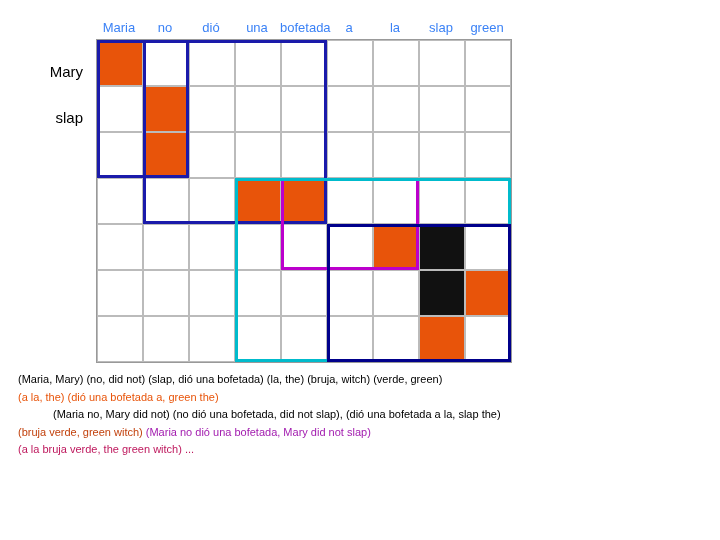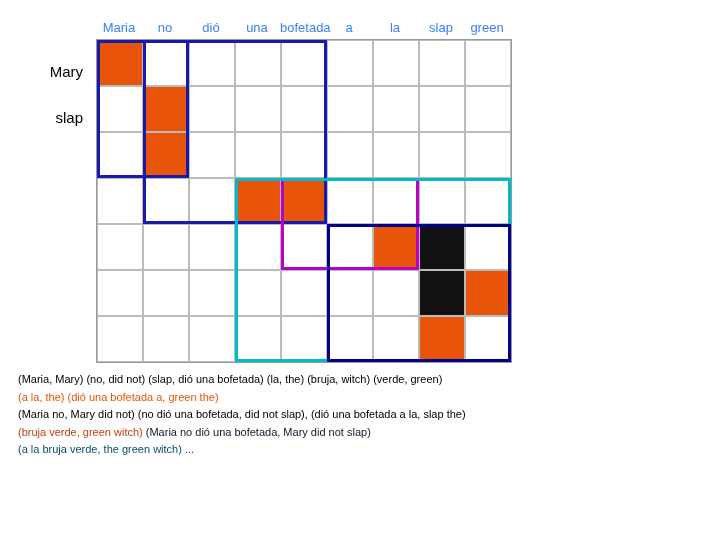--- a/index.html
+++ b/index.html
@@ -198,17 +198,17 @@
           <div class="box" style="top: 138px; left: 138px; width: 276px; height: 184px; border: 3px solid rgb(0, 187, 204);"></div>
           <div class="box" style="top: 184px; left: 230px; width: 184px; height: 138px; border: 3px solid rgb(0, 0, 139);"></div>
         </div>
     </div>
   </div>
 
   <div class="text-section">
 
   <p><span style="color: rgb(0, 0, 0);">(Maria, Mary) (no, did not) (slap, dió una bofetada) (la, the) (bruja, witch) (verde, green)</span></p>
       <p><span style="color: rgb(232, 84, 10);">(a la, the) (dió una bofetada a, green the)</span></p>
-      <p><span style="color: rgb(0, 0, 0);">(Maria no, Mary did not) (no dió una bofetada, did not slap), (dió una bofetada a la, slap the)</span></p>
-      <p><span style="color: #c2410c;">(bruja verde, green witch) </span><span style="color: #0f172a;">(Maria no dió una bofetada, Mary did not slap)</span></p>
-      <p><span style="color: #0c4a6e;">(a la bruja verde, the green witch) ...</span></p>
+      <p><span style="color: rgb(0, 0, 0); margin-left: 35px;">(Maria no, Mary did not) (no dió una bofetada, did not slap), (dió una bofetada a la, slap the)</span></p>
+      <p><span style="color: #c2410c;">(bruja verde, green witch) </span><span style="color: #a21caf;">(Maria no dió una bofetada, Mary did not slap)</span></p>
+      <p><span style="color: #be185d;">(a la bruja verde, the green witch) ...</span></p>
     </div>
 </div>
 
 </body></html>

